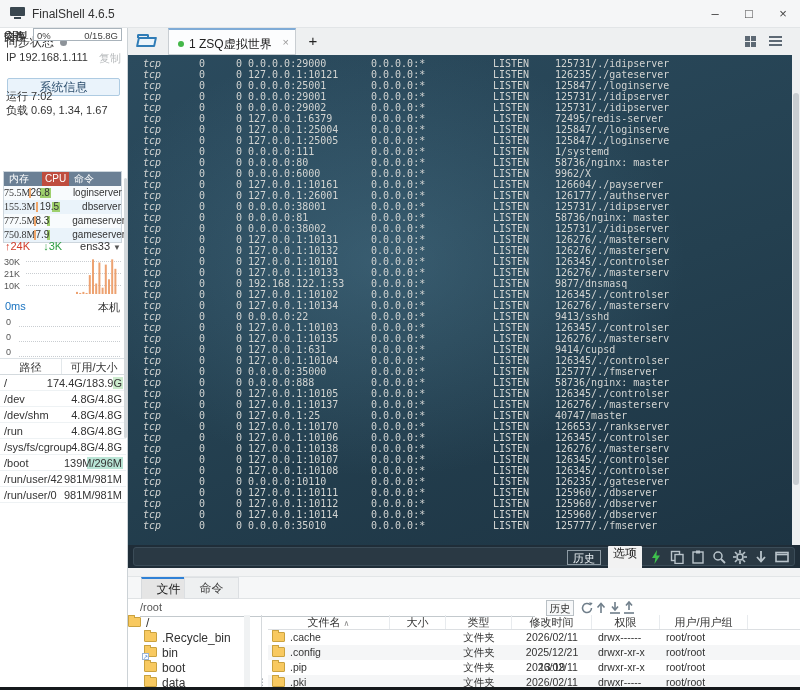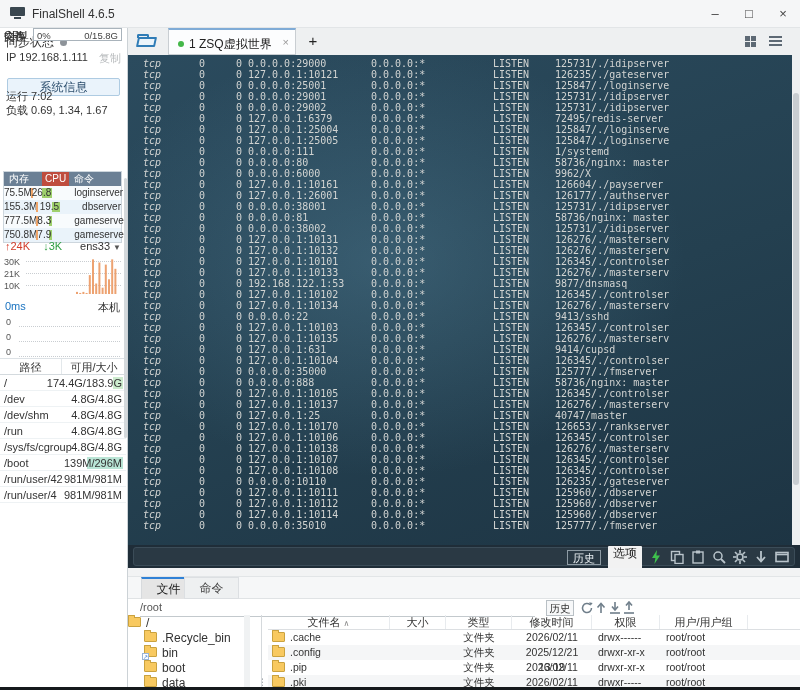--- a/index.html
+++ b/index.html
@@ -34,21 +34,21 @@
   .gauge .gdetail { position:absolute; right:3px; top:1px; font-size:9.5px; color:#444; }
 
   .proc-table { position:absolute; left:3px; right:5px; top:143px; border:1px solid #cdd6dd; }
   .pt-head { display:flex; height:14px; color:#fff; font-size:10px; }
   .pt-head .h-mem { width:38px; background:#6b8095; padding-left:5px; line-height:14px; }
   .pt-head .h-cpu { width:27px; background:#bf4d3e; padding-left:3px; line-height:14px; }
   .pt-head .h-cmd { flex:1; background:#6b8095; padding-left:5px; line-height:14px; }
   .pt-row { display:flex; height:14px; font-size:10px; line-height:14px; position:relative; }
   .pt-row:nth-child(odd) { background:#eaf3fa; }
   .pt-row:nth-child(even) { background:#f8fbfd; }
-  .pt-mem { width:38px; text-align:center; position:relative; color:#333; }
+  .pt-mem { width:38px; text-align:left; position:relative; color:#333;font-family:Liberation Serif, serif; }
   .pt-mem i { position:absolute; right:-1px; top:2px; width:2px; height:10px; background:#f0a66a; }
   .pt-cpu { width:27px; text-align:right; position:relative; color:#333; }
   .pt-cpu b { position:absolute; right:1px; top:2px; height:10px; background:#9fd06d; z-index:0; }
   .pt-cpu u { position:relative; z-index:1; text-decoration:none; font-weight:normal; padding-right:2px; }
   .pt-cmd { flex:1; padding-left:21px; color:#333; }
 
   .net-head { position:absolute; left:5px; right:6px; top:212px; height:14px; font-size:11px; }
   .net-up { color:#d23b2a; } .net-down { color:#2f9e44; margin-left:10px; }
   .net-iface { float:right; color:#333; }
   .net-iface .dd { font-size:8px; color:#555; }
@@ -350,21 +350,21 @@
       </div>
 
       <div class="dt-row">
         <span class="dt-bar" style="width: 0px;"></span>
         <span class="dt-path">/run/user/42</span>
         <span class="dt-val">981M/981M</span>
       </div>
 
       <div class="dt-row">
         <span class="dt-bar" style="width: 0px;"></span>
-        <span class="dt-path">/run/user/4</span>
+        <span class="dt-path">/run/user/0</span>
         <span class="dt-val">981M/981M</span>
       </div>
 
   </div>
 
   <div class="sb-scroll"></div>
 </div>
 
 <div class="main">
   <div class="tabbar">

